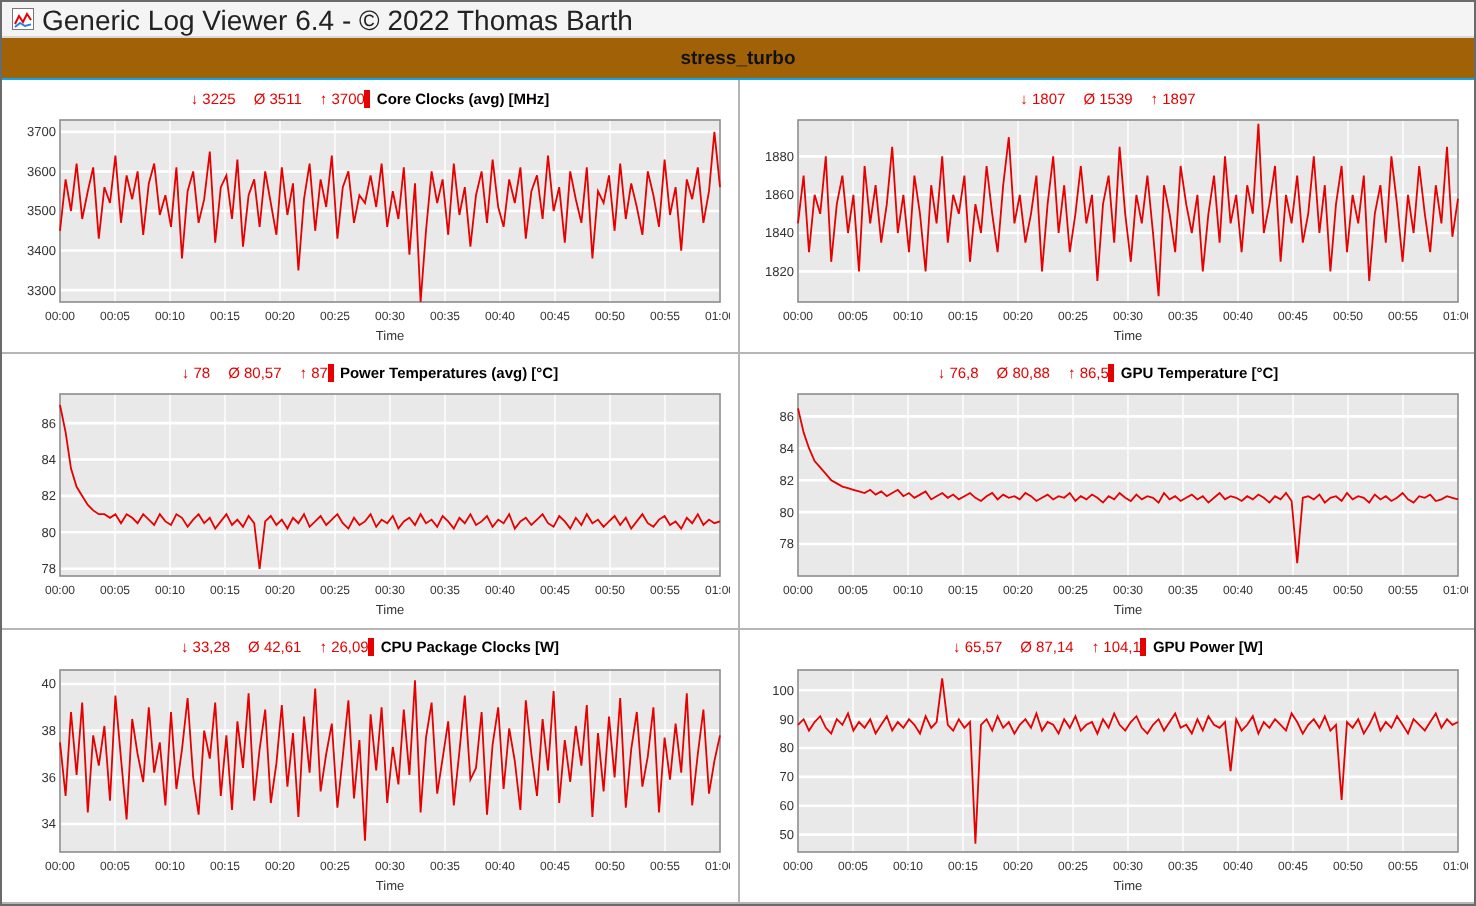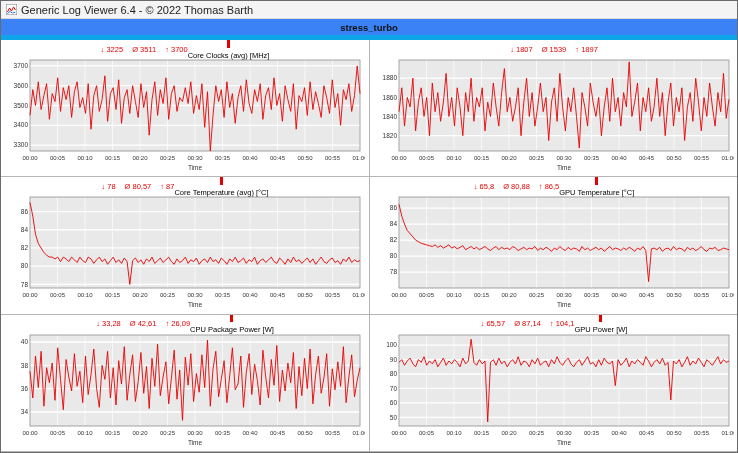--- a/index.html
+++ b/index.html
@@ -12,26 +12,26 @@
     display: flex; flex-direction: column;
     overflow: hidden;
   }
   .titlebar {
     height: 18px; flex: 0 0 18px;
     background: #f4f4f4;
     border-bottom: 1px solid #d9d9d9;
     display: flex; align-items: center;
     padding: 0 5px; gap: 4px;
   }
-  .titlebar .app-title { font-size: 11px; color: #222; }
+  .titlebar .app-title { font-size: 14px; color: #222; }
   .app-icon { width: 11px; height: 11px; display: inline-block; }
   .tabheader {
     height: 21px; flex: 0 0 21px;
-    background: #3b82f6;
-    border-bottom: 5px solid #0ea5e9;
+    background: #a16207;
+    border-bottom: 1px solid #0ea5e9;
     display: flex; align-items: center; justify-content: center;
   }
   .tabheader .tab-label { font-size: 9.5px; font-weight: bold; color: #111; }
   .grid {
     flex: 1 1 auto;
     display: grid;
     grid-template-columns: 369px 368px;
     grid-template-rows: repeat(3, 1fr);
   }
   .panel {
@@ -41,21 +41,21 @@
     padding: 2px 3px 0 3px;
     overflow: hidden;
   }
   .panel:nth-child(2n) { border-right: none; }
   .panel-header {
     height: 14px;
     display: flex; align-items: center; justify-content: center;
     white-space: nowrap;
   }
   .stats { color: #e60000; font-size: 7.5px; display: flex; gap: 9px; flex: 0 0 auto; }
-  .chart-title { display: flex; align-items: center; gap: 3px; font-size: 7.5px; font-weight: normal; color: #000; overflow: hidden; flex-direction: column; }
+  .chart-title { display: flex; align-items: center; gap: 3px; font-size: 7.5px; font-weight: bold; color: #000; overflow: hidden; }
   .bar-icon { width: 3px; height: 9px; background: #e60000; display: inline-block; flex: 0 0 auto; }
   svg.chart { display: block; }
 </style>
 </head>
 <body>
 
 <div class="window">
 
   <div class="titlebar">
     <svg class="app-icon" viewBox="0 0 11 11">
@@ -180,21 +180,21 @@
 
     <div class="panel">
       <div class="panel-header">
         <span class="stats">
           <span>↓ 78</span>
           <span>Ø 80,57</span>
           <span>↑ 87</span>
         </span>
         <span class="chart-title">
           <span class="bar-icon"></span>
-          <span>Core Temperature (avg) [°C]</span>
+          <span>Power Temperatures (avg) [°C]</span>
         </span>
       </div>
       <svg class="chart" width="361" height="119" viewBox="0 0 361 119">
           <rect x="26" y="4" width="330" height="91" fill="#e9e9e9"></rect>
           <line x1="26" y1="91.35999999999994" x2="356" y2="91.35999999999994" stroke="#ffffff" stroke-width="1.3"></line>
           <text x="24" y="93.55999999999995" text-anchor="end" font-size="6.5" fill="#333">78</text>
           <line x1="26" y1="73.15999999999994" x2="356" y2="73.15999999999994" stroke="#ffffff" stroke-width="1.3"></line>
           <text x="24" y="75.35999999999994" text-anchor="end" font-size="6.5" fill="#333">80</text>
           <line x1="26" y1="54.95999999999995" x2="356" y2="54.95999999999995" stroke="#ffffff" stroke-width="1.3"></line>
           <text x="24" y="57.159999999999954" text-anchor="end" font-size="6.5" fill="#333">82</text>
@@ -230,21 +230,21 @@
           <text x="356" y="104" text-anchor="middle" font-size="6" fill="#333">01:00</text>
           <rect x="26" y="4" width="330" height="91" fill="none" stroke="#8d8d8d" stroke-width="0.8"></rect>
           <polyline points="26.0,9.5 28.8,23.1 31.5,41.3 34.3,50.4 37.1,55.0 39.9,59.5 42.6,62.2 45.4,64.1 48.2,64.1 51.0,65.9 53.7,64.1 56.5,68.6 59.3,64.1 62.1,65.9 64.8,68.6 67.6,64.1 70.4,66.8 73.1,69.5 75.9,64.1 78.7,67.7 81.5,69.5 84.2,64.1 87.0,65.9 89.8,70.4 92.6,66.8 95.3,64.1 98.1,68.6 100.9,65.9 103.6,71.3 106.4,67.7 109.2,64.1 112.0,69.5 114.7,66.8 117.5,70.4 120.3,65.0 123.1,68.6 125.8,91.4 128.6,67.7 131.4,65.0 134.2,69.5 136.9,66.8 139.7,71.3 142.5,65.9 145.2,68.6 148.0,64.1 150.8,70.4 153.6,67.7 156.3,65.0 159.1,69.5 161.9,66.8 164.7,64.1 167.4,68.6 170.2,71.3 173.0,65.9 175.7,69.5 178.5,67.7 181.3,64.1 184.1,70.4 186.8,66.8 189.6,68.6 192.4,65.0 195.2,71.3 197.9,67.7 200.7,65.9 203.5,69.5 206.3,64.1 209.0,68.6 211.8,66.8 214.6,70.4 217.3,65.0 220.1,67.7 222.9,71.3 225.7,65.9 228.4,68.6 231.2,64.1 234.0,69.5 236.8,67.7 239.5,65.0 242.3,70.4 245.1,66.8 247.8,68.6 250.6,64.1 253.4,71.3 256.2,67.7 258.9,65.9 261.7,69.5 264.5,66.8 267.3,64.1 270.0,68.6 272.8,70.4 275.6,65.0 278.4,67.7 281.1,71.3 283.9,65.9 286.7,69.5 289.4,64.1 292.2,68.6 295.0,66.8 297.8,70.4 300.5,67.7 303.3,65.0 306.1,69.5 308.9,65.9 311.6,71.3 314.4,67.7 317.2,64.1 319.9,68.6 322.7,70.4 325.5,66.8 328.3,65.0 331.0,69.5 333.8,67.7 336.6,71.3 339.4,65.9 342.1,68.6 344.9,64.1 347.7,69.5 350.5,66.8 353.2,68.6 356.0,67.7" fill="none" stroke="#e60000" stroke-width="0.9"></polyline>
           <text x="191" y="114" text-anchor="middle" font-size="6.5" fill="#333">Time</text>
         </svg>
     </div>
 
     <div class="panel">
       <div class="panel-header">
         <span class="stats">
-          <span>↓ 65,8</span>
+          <span>↓ 76,8</span>
           <span>Ø 80,88</span>
           <span>↑ 86,5</span>
         </span>
         <span class="chart-title">
           <span class="bar-icon"></span>
           <span>GPU Temperature [°C]</span>
         </span>
       </div>
       <svg class="chart" width="361" height="119" viewBox="0 0 361 119">
           <rect x="26" y="4" width="330" height="91" fill="#e9e9e9"></rect>
@@ -292,21 +292,21 @@
 
     <div class="panel">
       <div class="panel-header">
         <span class="stats">
           <span>↓ 33,28</span>
           <span>Ø 42,61</span>
           <span>↑ 26,09</span>
         </span>
         <span class="chart-title">
           <span class="bar-icon"></span>
-          <span>CPU Package Power [W]</span>
+          <span>CPU Package Clocks [W]</span>
         </span>
       </div>
       <svg class="chart" width="361" height="119" viewBox="0 0 361 119">
           <rect x="26" y="4" width="330" height="91" fill="#e9e9e9"></rect>
           <line x1="26" y1="80.99999999999997" x2="356" y2="80.99999999999997" stroke="#ffffff" stroke-width="1.3"></line>
           <text x="24" y="83.19999999999997" text-anchor="end" font-size="6.5" fill="#333">34</text>
           <line x1="26" y1="57.66666666666665" x2="356" y2="57.66666666666665" stroke="#ffffff" stroke-width="1.3"></line>
           <text x="24" y="59.86666666666665" text-anchor="end" font-size="6.5" fill="#333">36</text>
           <line x1="26" y1="34.333333333333336" x2="356" y2="34.333333333333336" stroke="#ffffff" stroke-width="1.3"></line>
           <text x="24" y="36.53333333333334" text-anchor="end" font-size="6.5" fill="#333">38</text>

